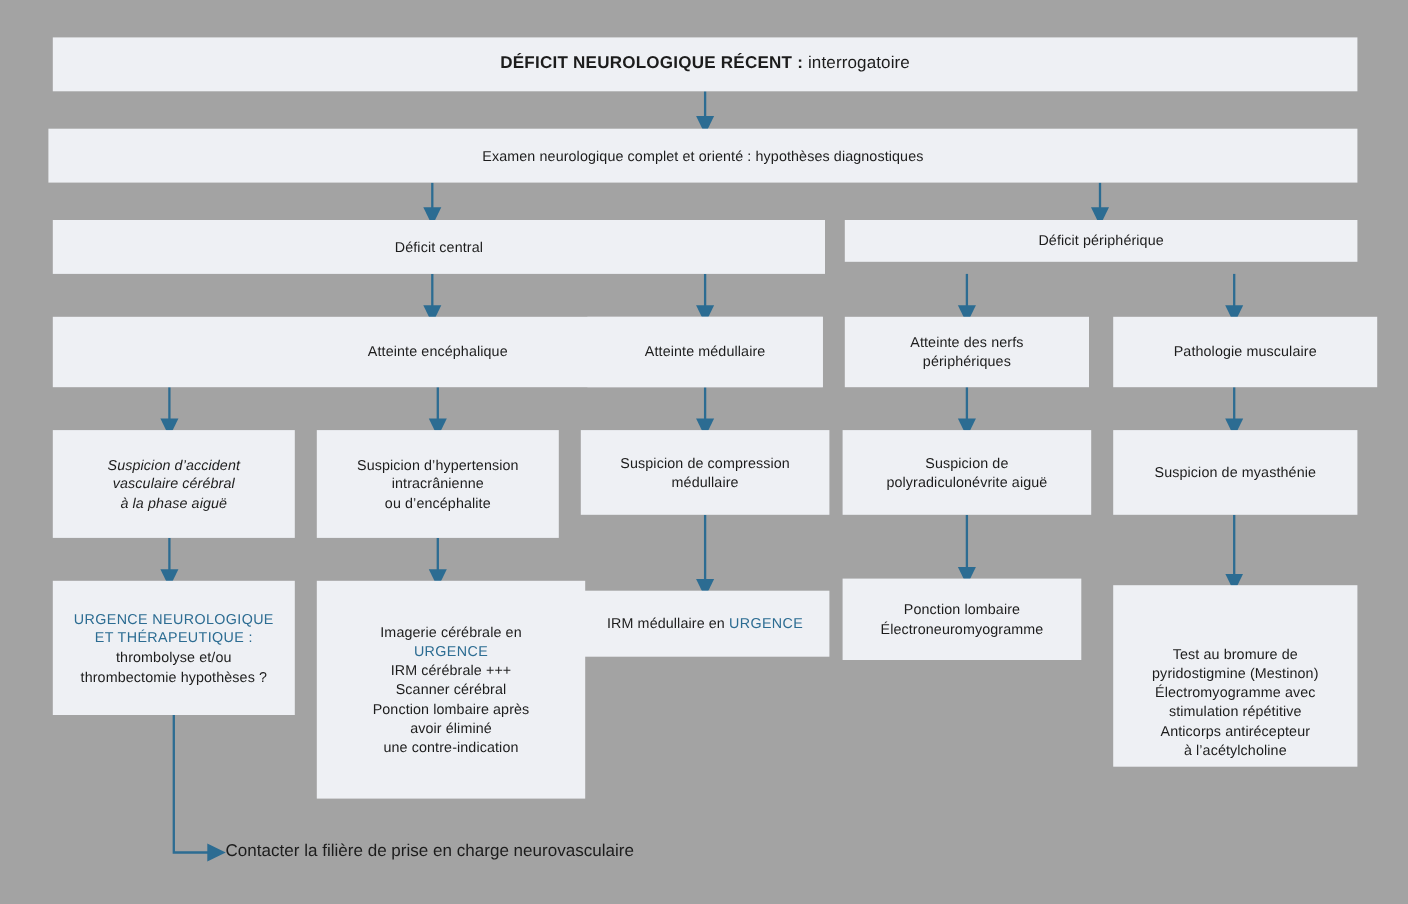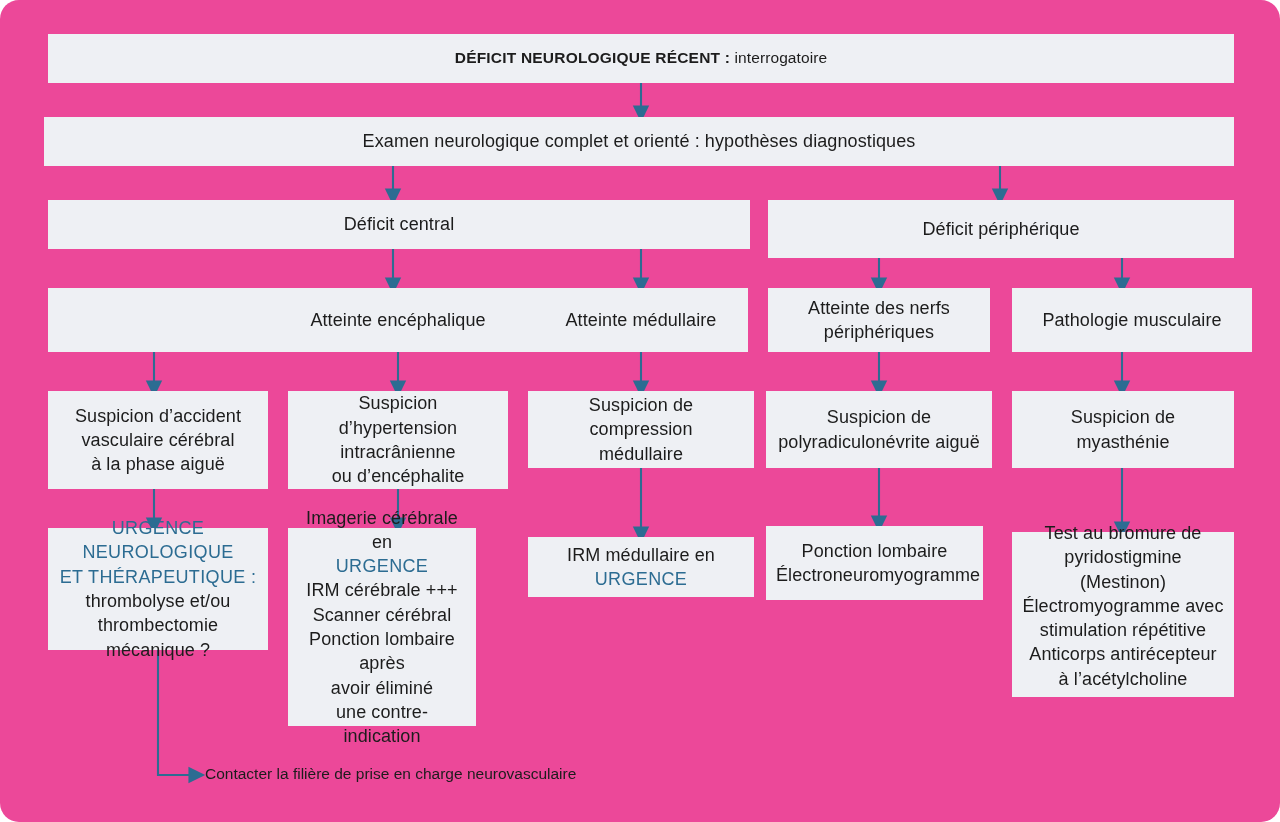--- a/index.html
+++ b/index.html
@@ -9,34 +9,33 @@
     background: #ffffff;
   }
   body {
     font-family: "Liberation Sans", sans-serif;
     color: #1a1a1a;
   }
   #flowchart {
     position: relative;
     width: 1280px;
     height: 822px;
-    background: #ec4899;
+    background: #a3a3a3;
     overflow: hidden;
-    border-radius: 19px;
   }
   .node {
     position: absolute;
     background: #eef0f4;
     display: flex;
     align-items: center;
     justify-content: center;
     text-align: center;
     box-sizing: border-box;
     padding: 6px 10px;
-    font-size: 18px;
+    font-size: 13px;
     line-height: 1.35;
     color: #1c1c1c;
     letter-spacing: 0.1px;
   }
   .node .inner {
     width: 100%;
   }
   .node.title {
     font-size: 15.5px;
   }
@@ -121,41 +120,41 @@
     </div>
   </div>
 
   <div class="node" style="left:44px; top:117px; width:1190px; height:49px;">
     <div class="inner">Examen neurologique complet et orienté : hypothèses diagnostiques</div>
   </div>
 
   <div class="node" style="left:48px; top:200px; width:702px; height:49px;">
     <div class="inner">Déficit central</div>
   </div>
-  <div class="node" style="left:768px; top:200px; width:466px; height:58px;">
+  <div class="node" style="left:768px; top:200px; width:466px; height:38px;">
     <div class="inner">Déficit périphérique</div>
   </div>
 
   <div class="node" style="left:48px; top:288px; width:700px; height:64px;">
     <div class="inner">Atteinte encéphalique</div>
   </div>
   <div class="node" style="left:534px; top:288px; width:214px; height:64px;">
     <div class="inner">Atteinte médullaire</div>
   </div>
   <div class="node" style="left:768px; top:288px; width:222px; height:64px;">
     <div class="inner">
       <div>Atteinte des nerfs</div>
       <div>périphériques</div>
     </div>
   </div>
   <div class="node" style="left:1012px; top:288px; width:240px; height:64px;">
     <div class="inner">Pathologie musculaire</div>
   </div>
 
-  <div class="node" style="left:48px; top:391px; width:220px; height:98px;">
+  <div class="node" style="left:48px; top:391px; width:220px; height:98px;font-style:italic;">
     <div class="inner">
       <div>Suspicion d’accident</div>
       <div>vasculaire cérébral</div>
       <div>à la phase aiguë</div>
     </div>
   </div>
   <div class="node" style="left:288px; top:391px; width:220px; height:98px;">
     <div class="inner">
       <div>Suspicion d’hypertension</div>
       <div>intracrânienne</div>
@@ -176,25 +175,25 @@
   </div>
   <div class="node" style="left:1012px; top:391px; width:222px; height:77px;">
     <div class="inner">Suspicion de myasthénie</div>
   </div>
 
   <div class="node" style="left:48px; top:528px; width:220px; height:122px;">
     <div class="inner">
       <div class="accent caps">URGENCE NEUROLOGIQUE</div>
       <div class="accent caps">ET THÉRAPEUTIQUE :</div>
       <div>thrombolyse et/ou</div>
-      <div>thrombectomie mécanique ?</div>
-    </div>
-  </div>
-
-  <div class="node" style="left:288px; top:528px; width:188px; height:198px;">
+      <div>thrombectomie hypothèses ?</div>
+    </div>
+  </div>
+
+  <div class="node" style="left:288px; top:528px; width:244px; height:198px;">
     <div class="inner">
       <div>Imagerie cérébrale en</div>
       <div class="accent caps">URGENCE</div>
       <div>IRM cérébrale +++</div>
       <div>Scanner cérébral</div>
       <div>Ponction lombaire après</div>
       <div>avoir éliminé</div>
       <div>une contre-indication</div>
     </div>
   </div>

